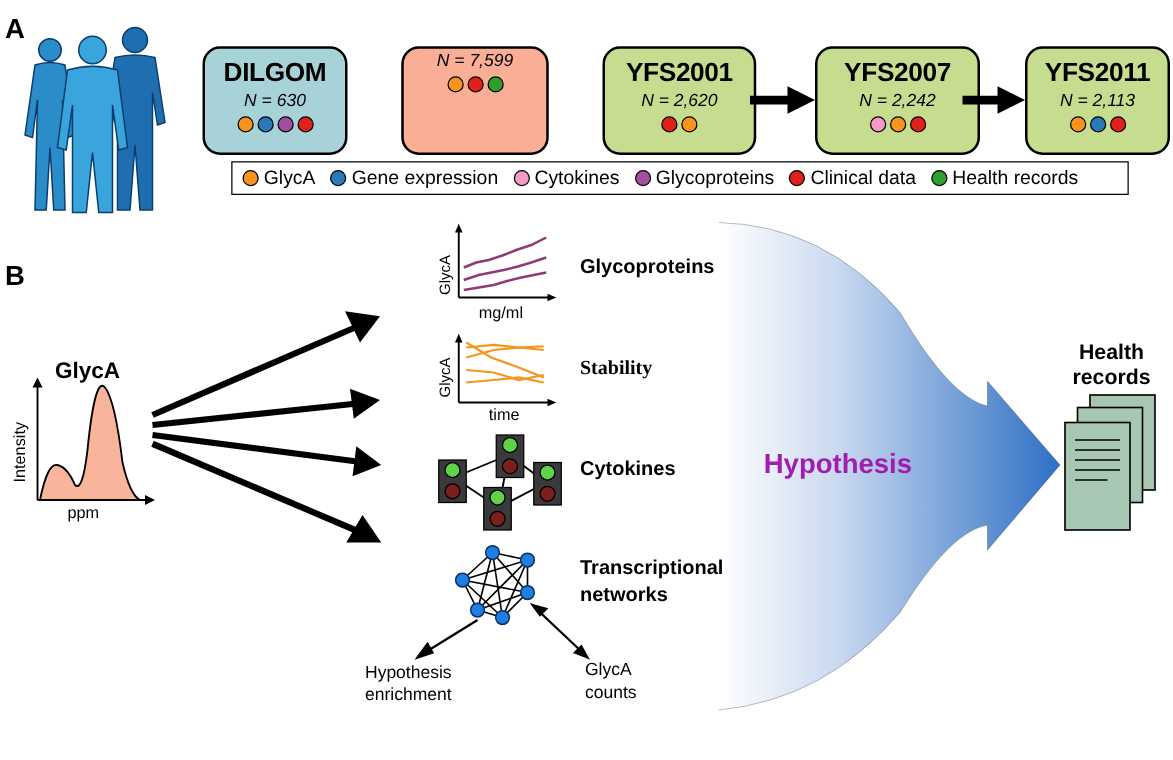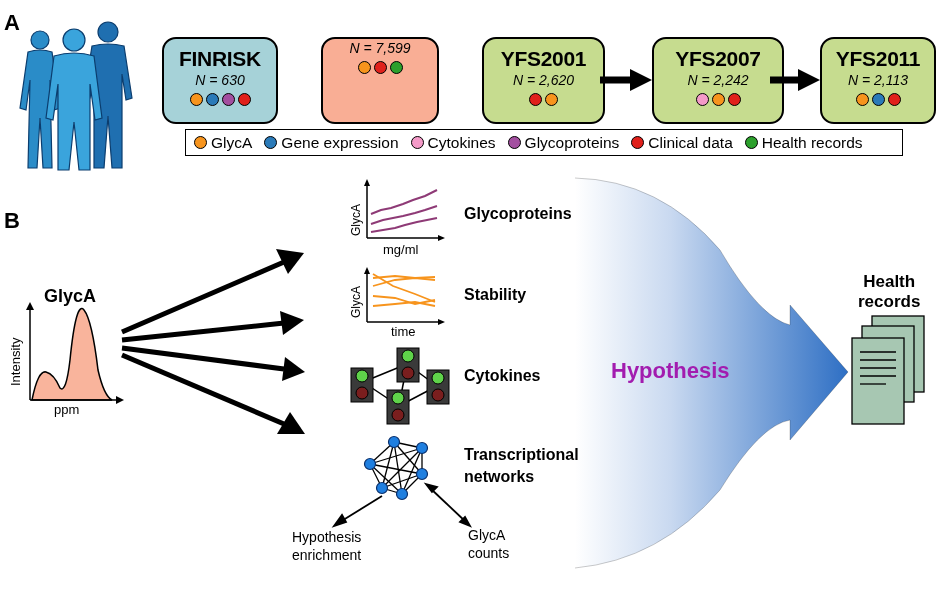--- a/index.html
+++ b/index.html
@@ -29,21 +29,21 @@
 
     <circle cx="30" cy="22" r="9" fill="#2a8cc8"></circle>
     <path d="M18 34 Q30 30 42 34 L50 90 L44 92 L40 62 L42 150 L33 150 L30 100 L27 150 L18 150 L20 62 L16 92 L10 90 Z" fill="#2a8cc8"></path>
 
     <circle cx="64" cy="22" r="11" fill="#3aa4dc"></circle>
     <path d="M44 38 Q64 32 84 38 L92 100 L85 102 L80 66 L80 152 L69 152 L64 104 L59 152 L48 152 L48 66 L43 102 L36 100 Z" fill="#3aa4dc"></path>
   </g>
 </svg>
 
 <div class="cohort" style="left:162px; top:37px; width:116px; height:87px; background:#a6d2d8;">
-  <div class="nm">FINRISK</div>
+  <div class="nm">DILGOM</div>
   <div class="n">N = 630</div>
   <div class="dots">
     <span class="dot" style="background:#f7941d"></span>
     <span class="dot" style="background:#2a7ab8"></span>
     <span class="dot" style="background:#a34fa0"></span>
     <span class="dot" style="background:#e0201b"></span>
   </div>
 </div>
 
 <div class="cohort" style="left:321px; top:37px; width:118px; height:87px; background:#f9ae95;">
@@ -185,21 +185,21 @@
   <g fill="none" stroke="#f7941d" stroke-width="1.8">
     <path d="M28 12 L50 10 L70 12 L90 11"></path>
     <path d="M28 20 L50 14 L70 12 L90 14"></path>
     <path d="M28 8 L48 20 L70 28 L90 36"></path>
     <path d="M28 30 L50 32 L70 38 L90 34"></path>
     <path d="M28 40 L50 38 L70 36 L90 40"></path>
   </g>
   <text transform="translate(15,52) rotate(-90)" font-size="12">GlycA</text>
   <text x="46" y="70" font-size="13">time</text>
 </svg>
-<div class="blabel" style="left:464px; top:286px;">Stability</div>
+<div class="blabel" style="left:464px; top:286px;font-family:Liberation Serif, serif;">Stability</div>
 
 <svg class="abs" style="left:345px; top:344px;" width="110" height="90">
   <g stroke="#000" stroke-width="1.5">
     <line x1="18" y1="38" x2="62" y2="20"></line>
     <line x1="18" y1="38" x2="54" y2="62"></line>
     <line x1="62" y1="20" x2="92" y2="42"></line>
     <line x1="62" y1="20" x2="54" y2="62"></line>
     <line x1="54" y1="62" x2="92" y2="42"></line>
   </g>
   <g>

